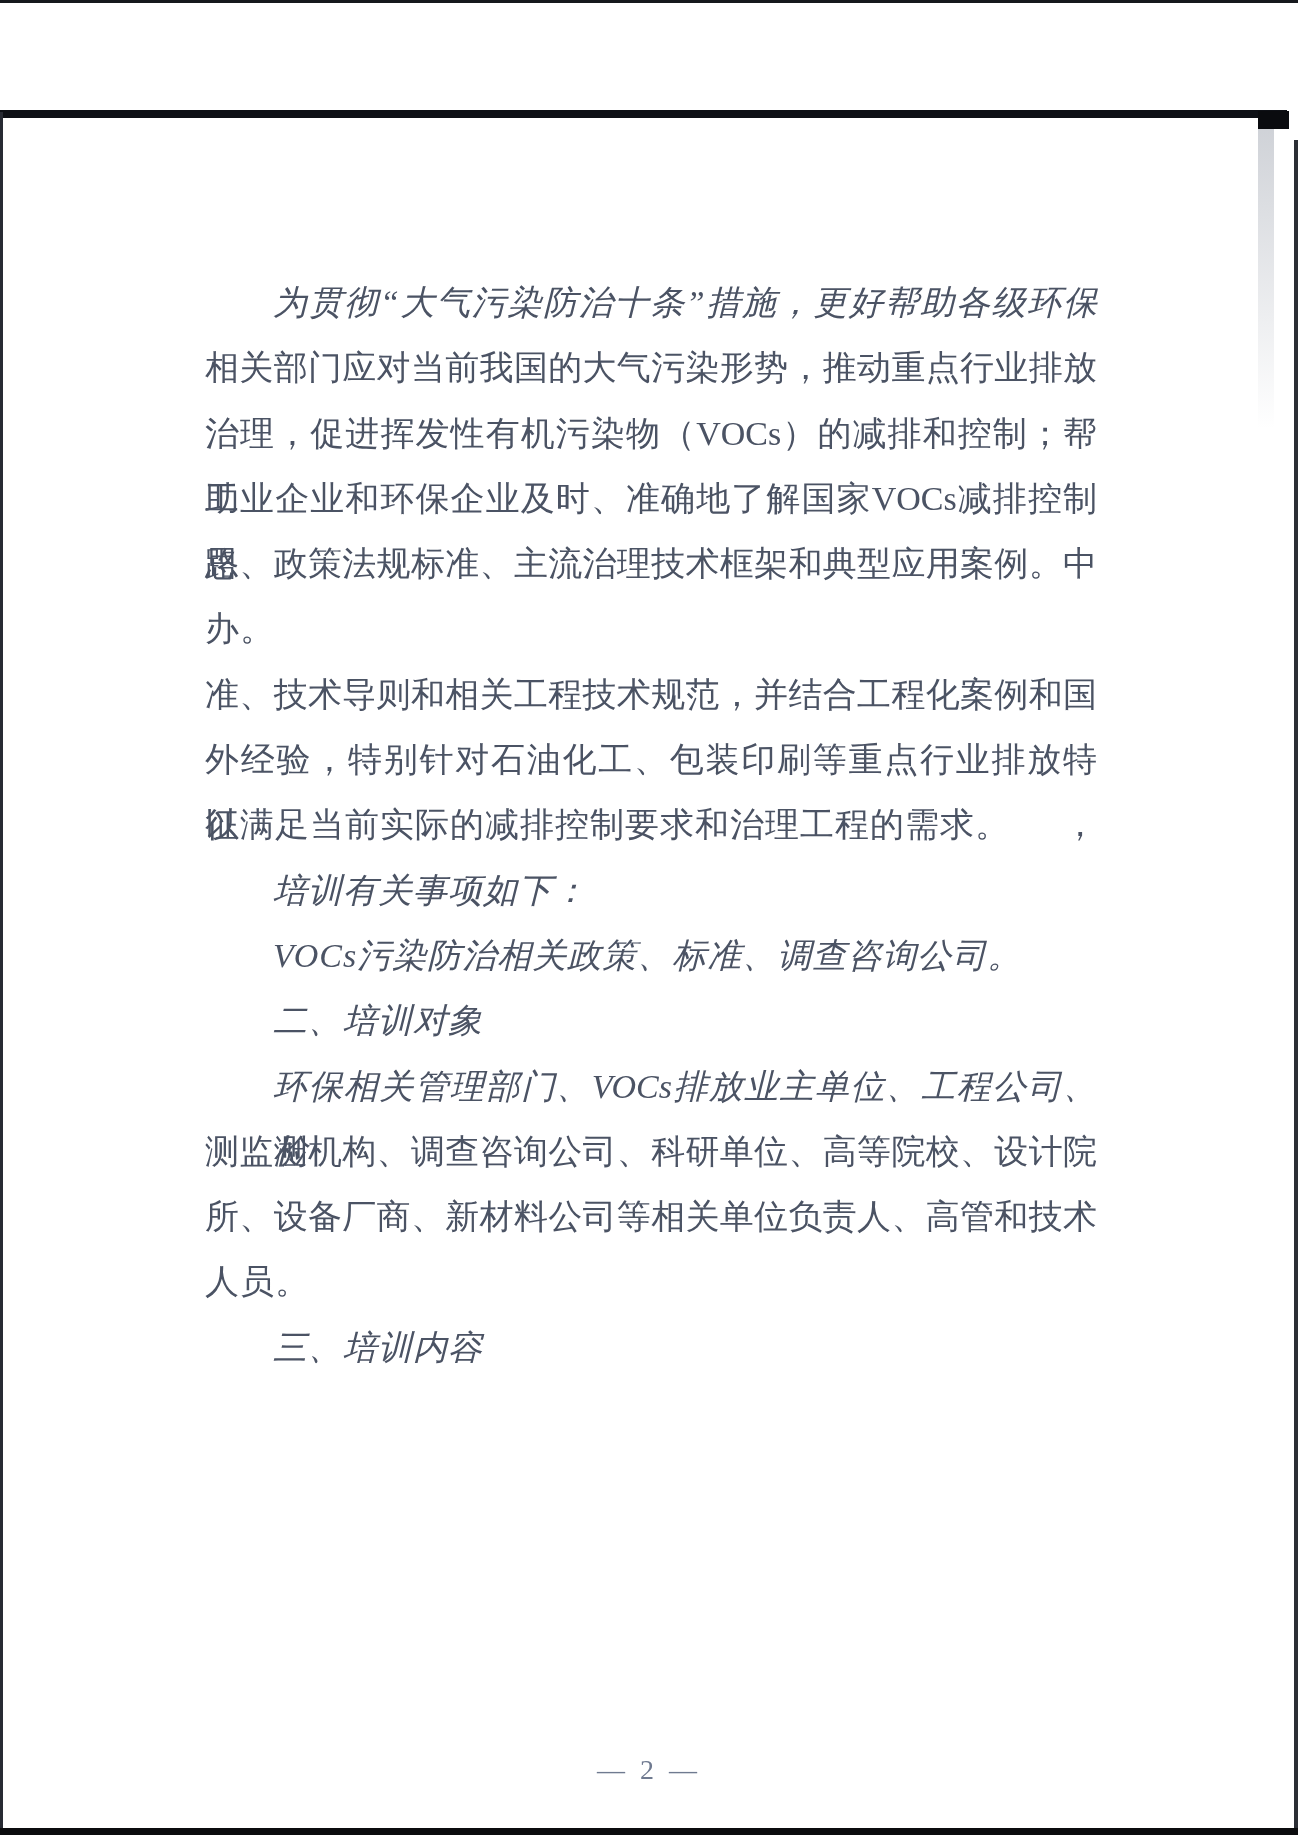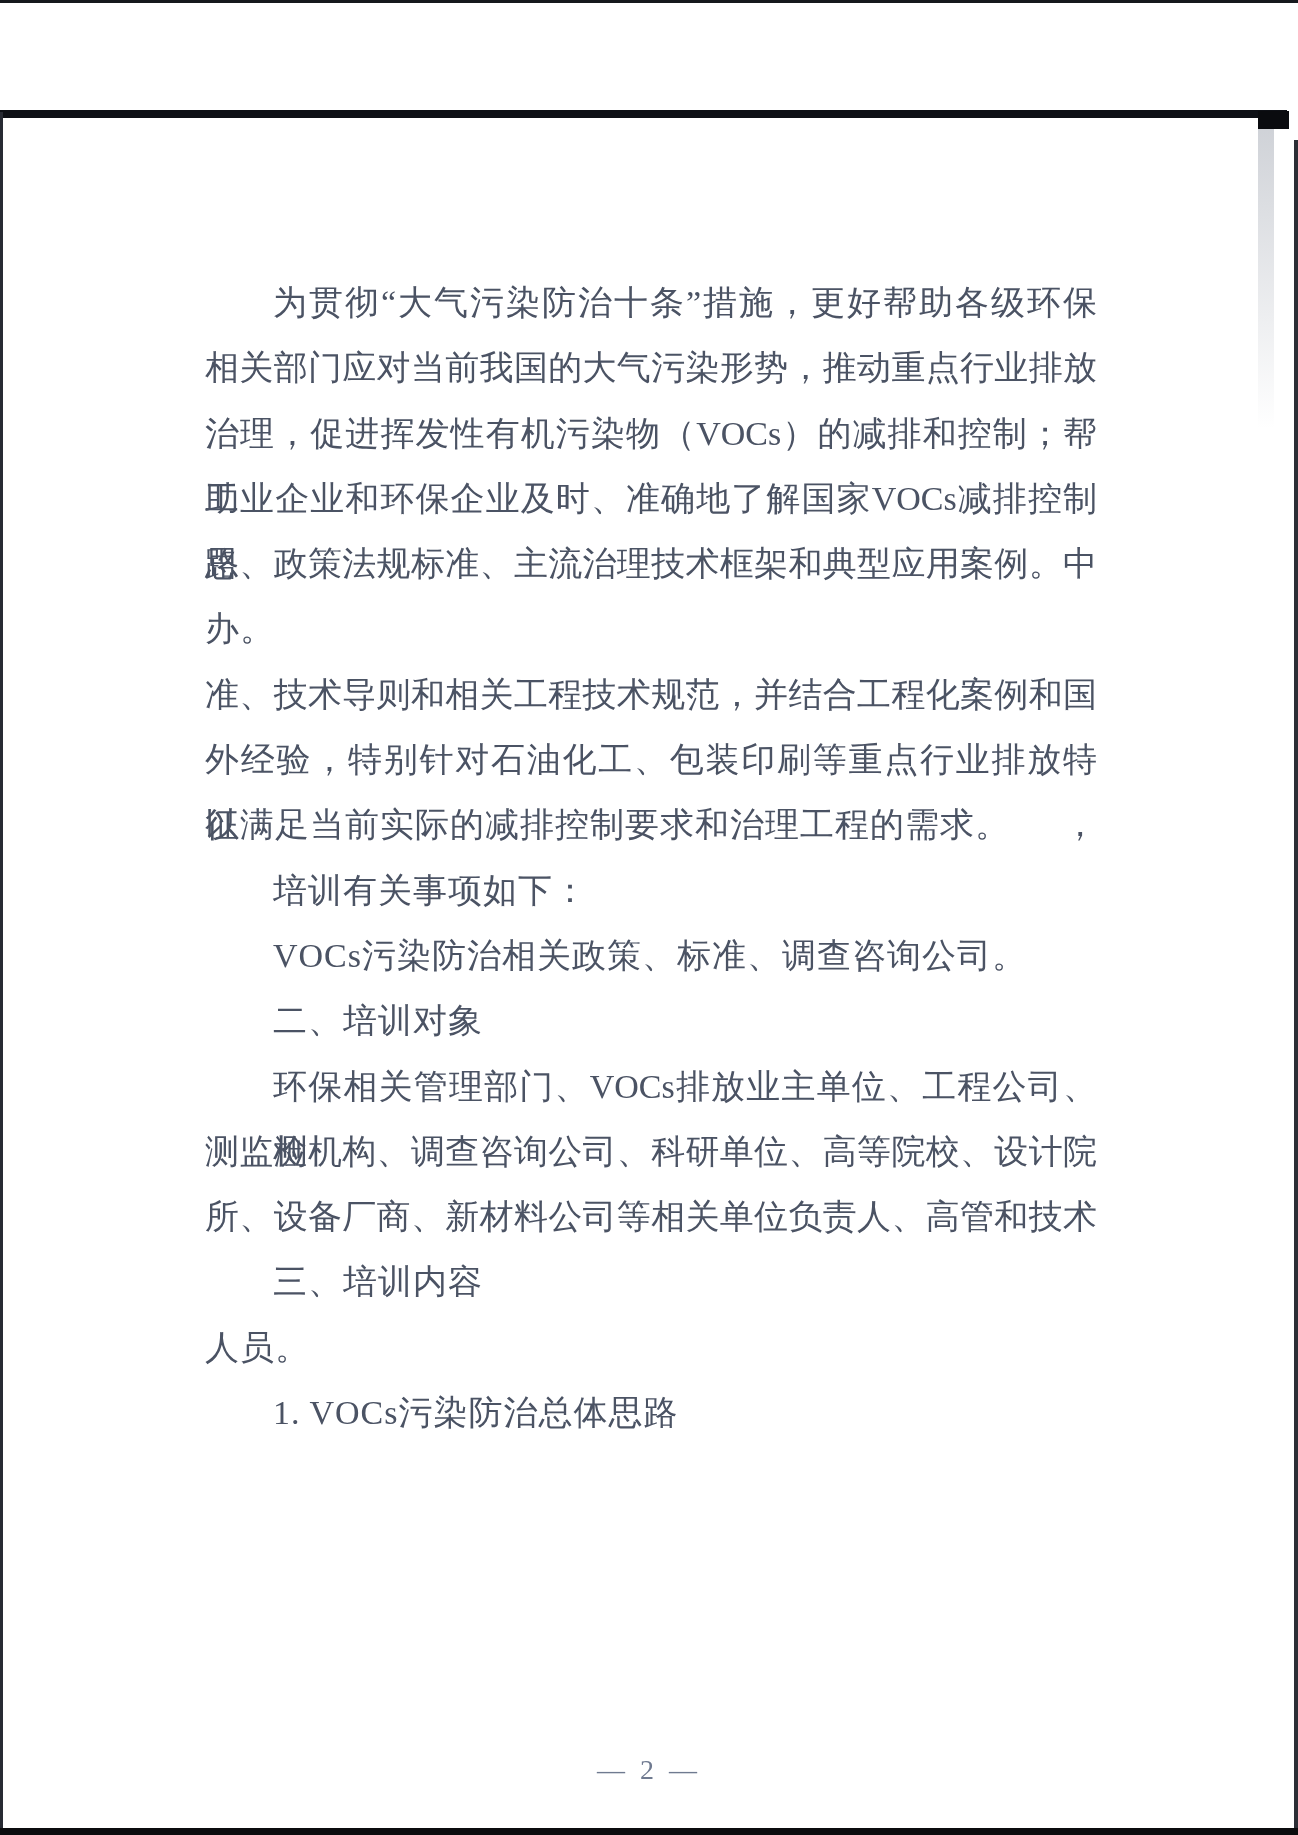--- a/index.html
+++ b/index.html
@@ -67,20 +67,21 @@
     letter-spacing: 1px;
   }
   .doc-line.fill {
     white-space: normal;
     text-align: justify;
     text-align-last: justify;
     letter-spacing: 0;
   }
   .doc-line.p-first {
     padding-left: 68px;
+    font-style: italic;
   }
   .page-footer {
     position: absolute;
     left: 0; top: 1754px;
     width: 1298px;
     text-align: center;
     font-size: 28px;
     color: #6f7a90;
     letter-spacing: 4px;
   }
@@ -107,20 +108,19 @@
     <div class="doc-line">办。</div>
     <div class="doc-line fill">准、技术导则和相关工程技术规范，并结合工程化案例和国</div>
     <div class="doc-line fill">外经验，特别针对石油化工、包装印刷等重点行业排放特征，</div>
     <div class="doc-line">以满足当前实际的减排控制要求和治理工程的需求。</div>
     <div class="doc-line p-first">培训有关事项如下：</div>
     <div class="doc-line p-first">VOCs污染防治相关政策、标准、调查咨询公司。</div>
     <div class="doc-line p-first">二、培训对象</div>
     <div class="doc-line p-first fill">环保相关管理部门、VOCs排放业主单位、工程公司、检</div>
     <div class="doc-line fill">测监测机构、调查咨询公司、科研单位、高等院校、设计院</div>
     <div class="doc-line fill">所、设备厂商、新材料公司等相关单位负责人、高管和技术</div>
+    <div class="doc-line">人员。</div>
     <div class="doc-line p-first">三、培训内容</div>
-    <div class="doc-line">人员。</div>
-    <div class="doc-line p-first">1. VOCs污染防治总体思路</div>
   </div>
 
   <div class="page-footer">— 2 —</div>
 
 </div>
 
 </body></html>

